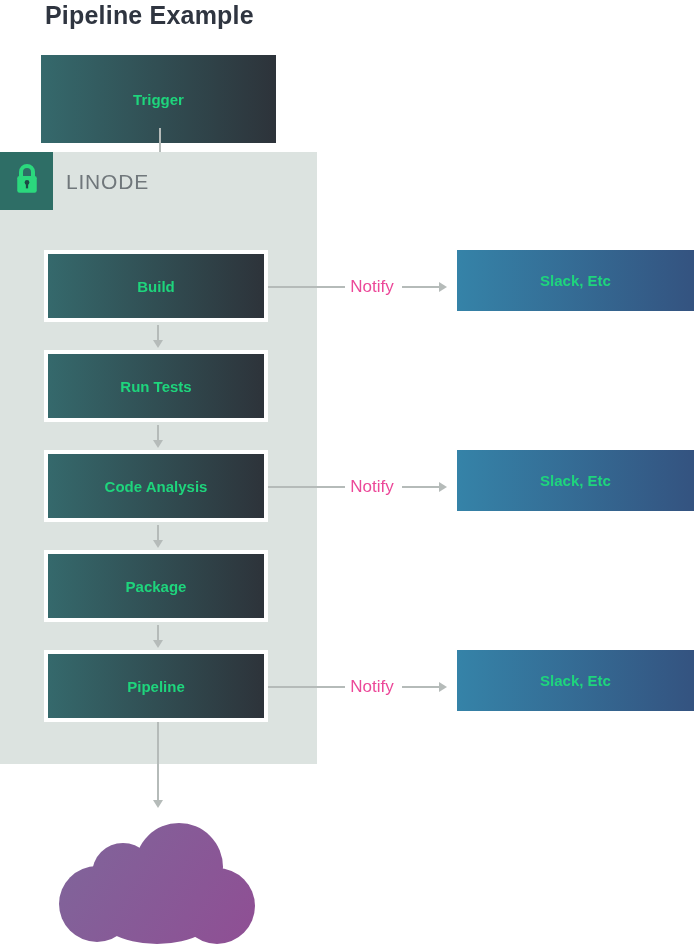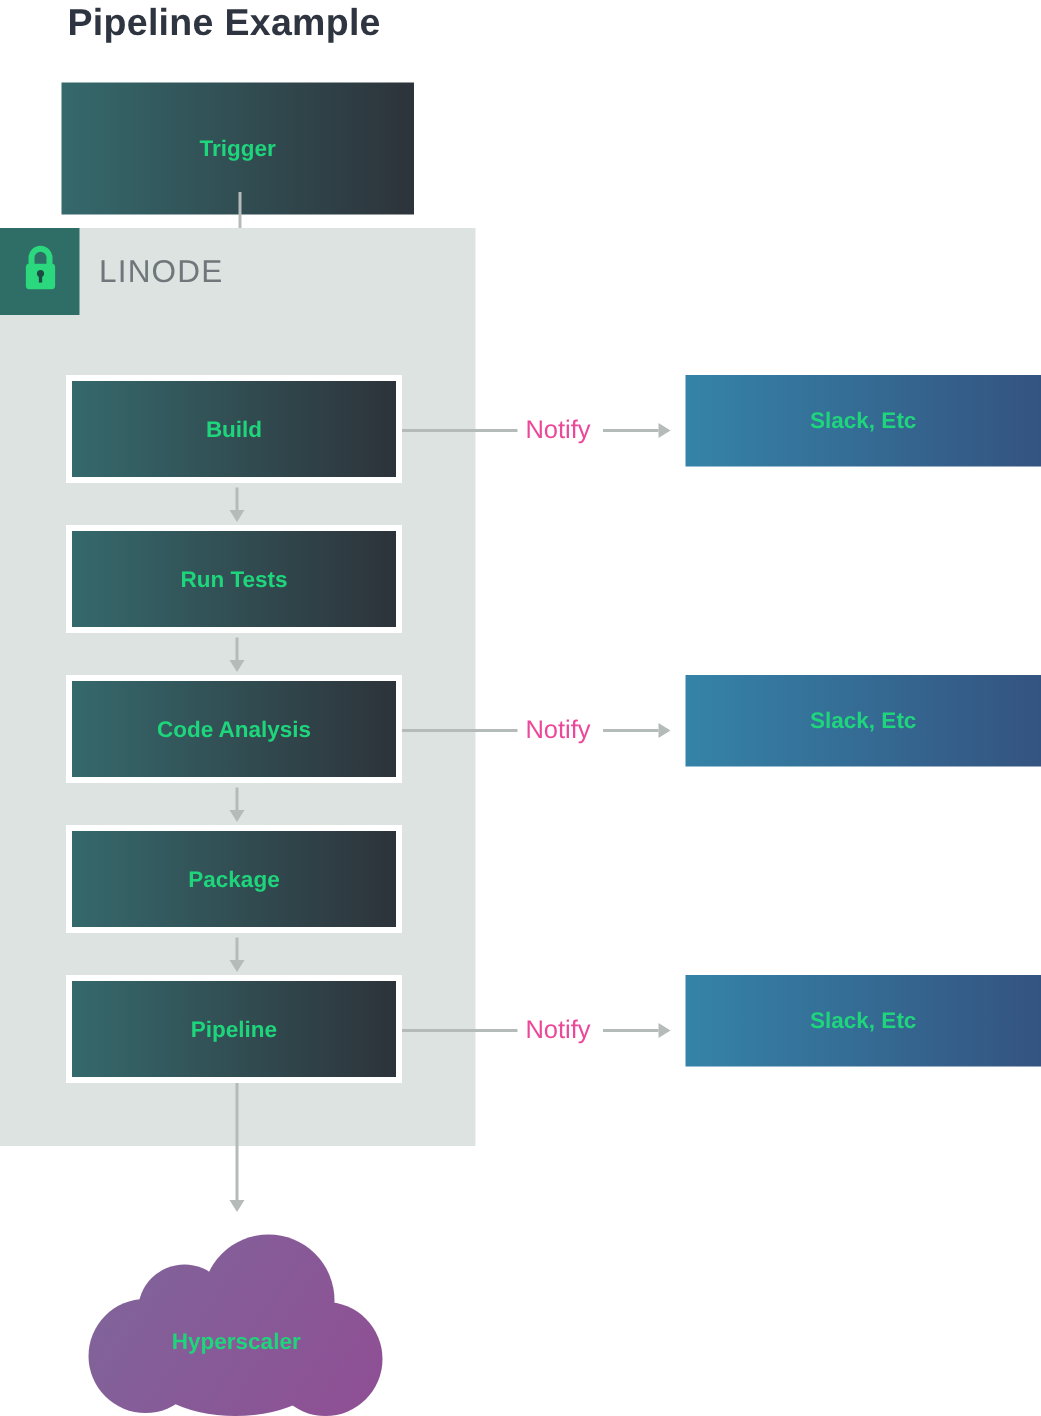--- a/index.html
+++ b/index.html
@@ -162,14 +162,13 @@
       </defs>
       <g fill="url(#cloudgrad)">
         <circle cx="42" cy="86" r="38"></circle>
         <circle cx="68" cy="56" r="31"></circle>
         <circle cx="124" cy="49" r="44"></circle>
         <circle cx="162" cy="88" r="38"></circle>
         <ellipse cx="102" cy="90" rx="64" ry="36"></ellipse>
       </g>
     </svg>
   </span>
-  <div class="cloud-label">Hyperscaler</div>
 </div>
 
 </body></html>

